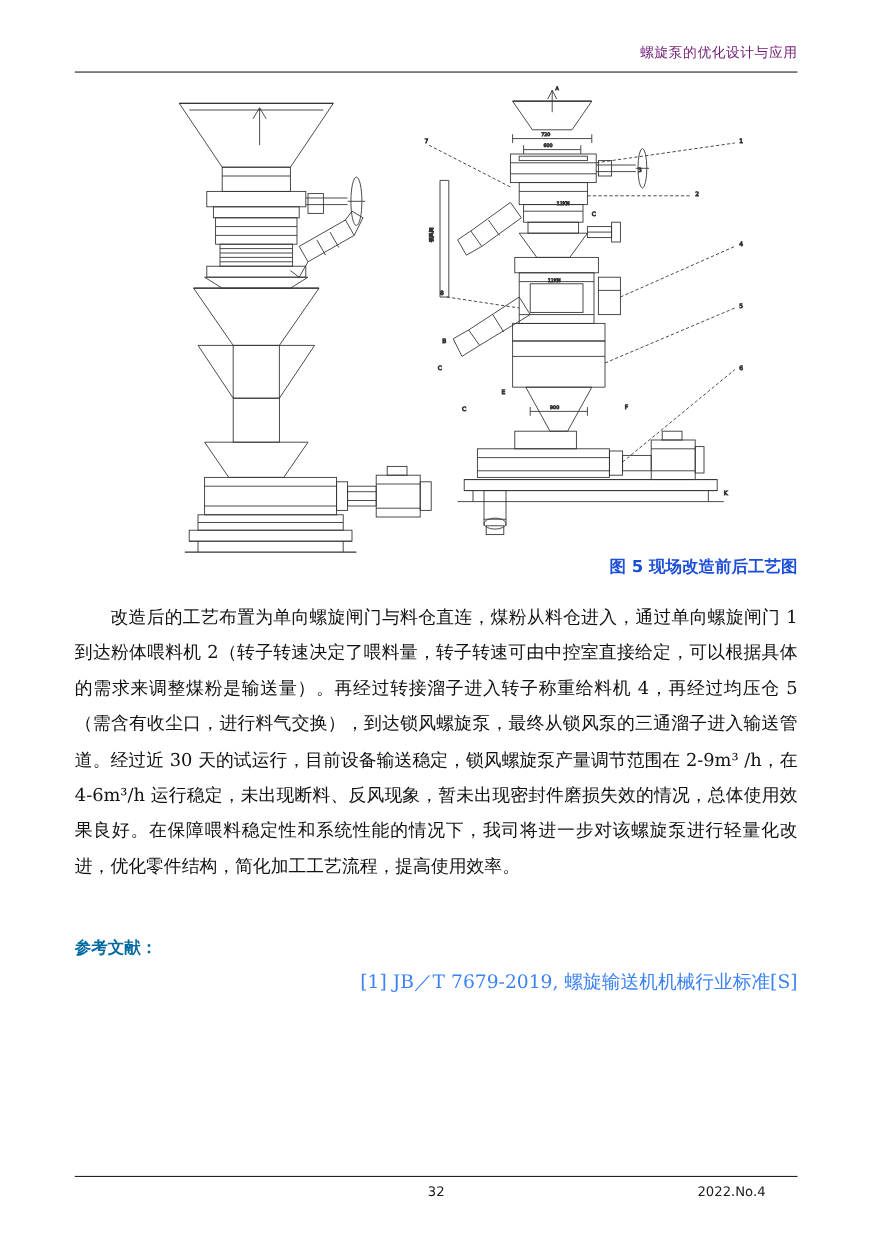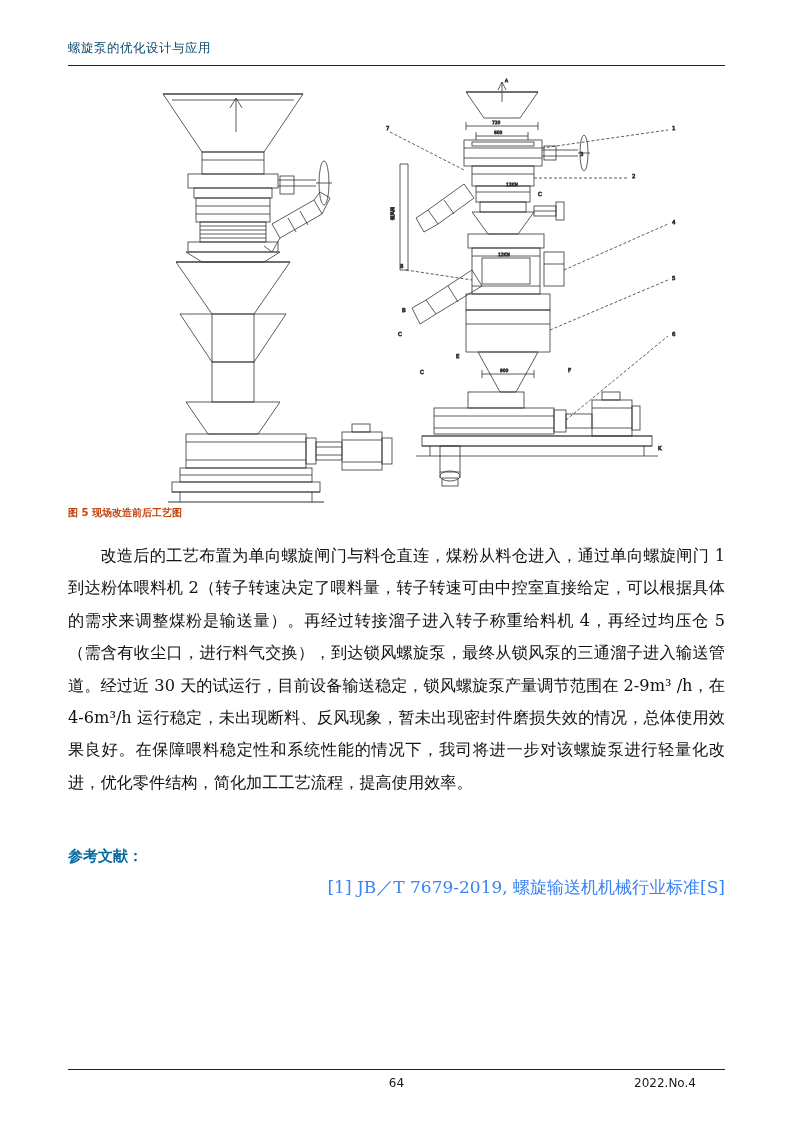--- a/index.html
+++ b/index.html
@@ -21,46 +21,46 @@
   }
   .page-inner {
     position: absolute;
     left: 68px;
     top: 40px;
     width: 657px;
     height: 1042px;
   }
   
   .header {
-    text-align: left;
+    text-align: right;
     font-size: 12.5px;
-    color: #0c4a6e;
+    color: #701a75;
     letter-spacing: 0.5px;
     padding-bottom: 6px;
     font-family: "DejaVu Serif", "Liberation Serif", serif;
   }
   .rule-top {
     border-top: 1.6px solid #222;
     margin-top: 2px;
   }
   
   .figure {
     position: relative;
     width: 657px;
     height: 430px;
     margin-top: 8px;
   }
   .figure svg {
     display: block;
   }
   .fig-caption {
-    text-align: left;
-    font-size: 10px;
+    text-align: right;
+    font-size: 15px;
     font-weight: bold;
-    color: #c2410c;
+    color: #1d4ed8;
     margin-top: 2px;
     font-family: "DejaVu Sans", "Liberation Sans", sans-serif;
   }
   
   .body-text {
     margin-top: 20px;
     font-size: 16.2px;
     line-height: 2.0;
     color: #111;
     text-align: justify;
@@ -321,18 +321,18 @@
 
     <div class="refs-title">参考文献：</div>
     <div class="refs-item">[1] JB／T 7679-2019, 螺旋输送机机械行业标准[S]</div>
 
   </div>
 
   <div class="footer">
     <div class="rule-bottom"></div>
     <div class="footer-row">
       <div class="footer-left"></div>
-      <div class="footer-center">64</div>
+      <div class="footer-center">32</div>
       <div class="footer-right">2022.No.4</div>
     </div>
   </div>
 
 </div>
 
 </body></html>

